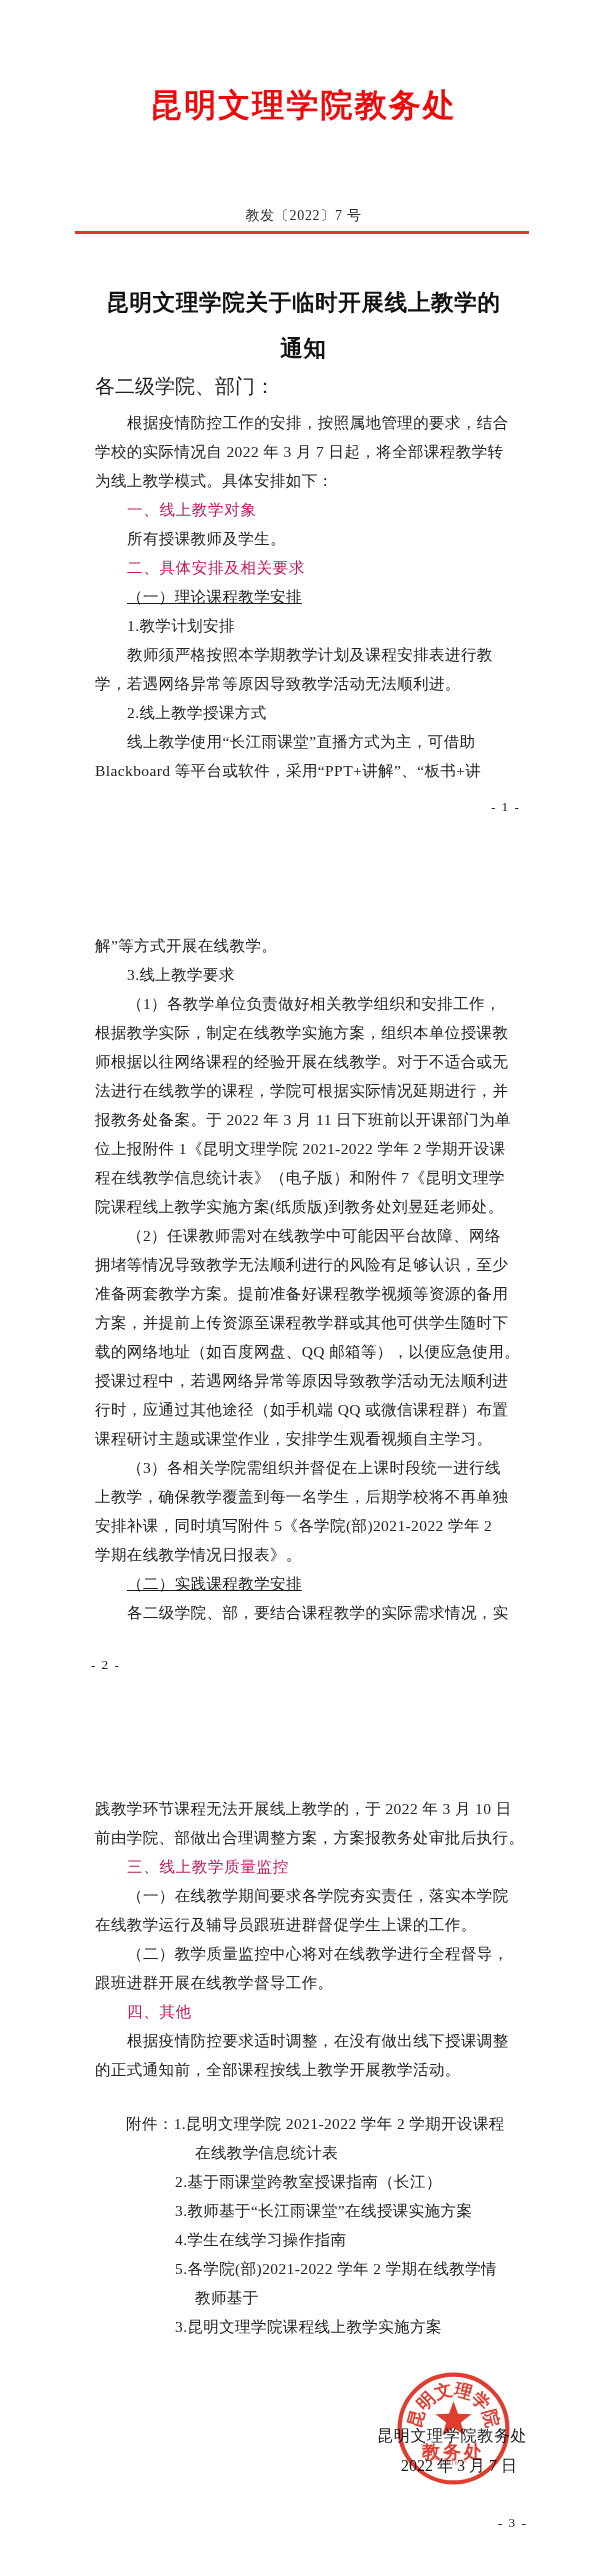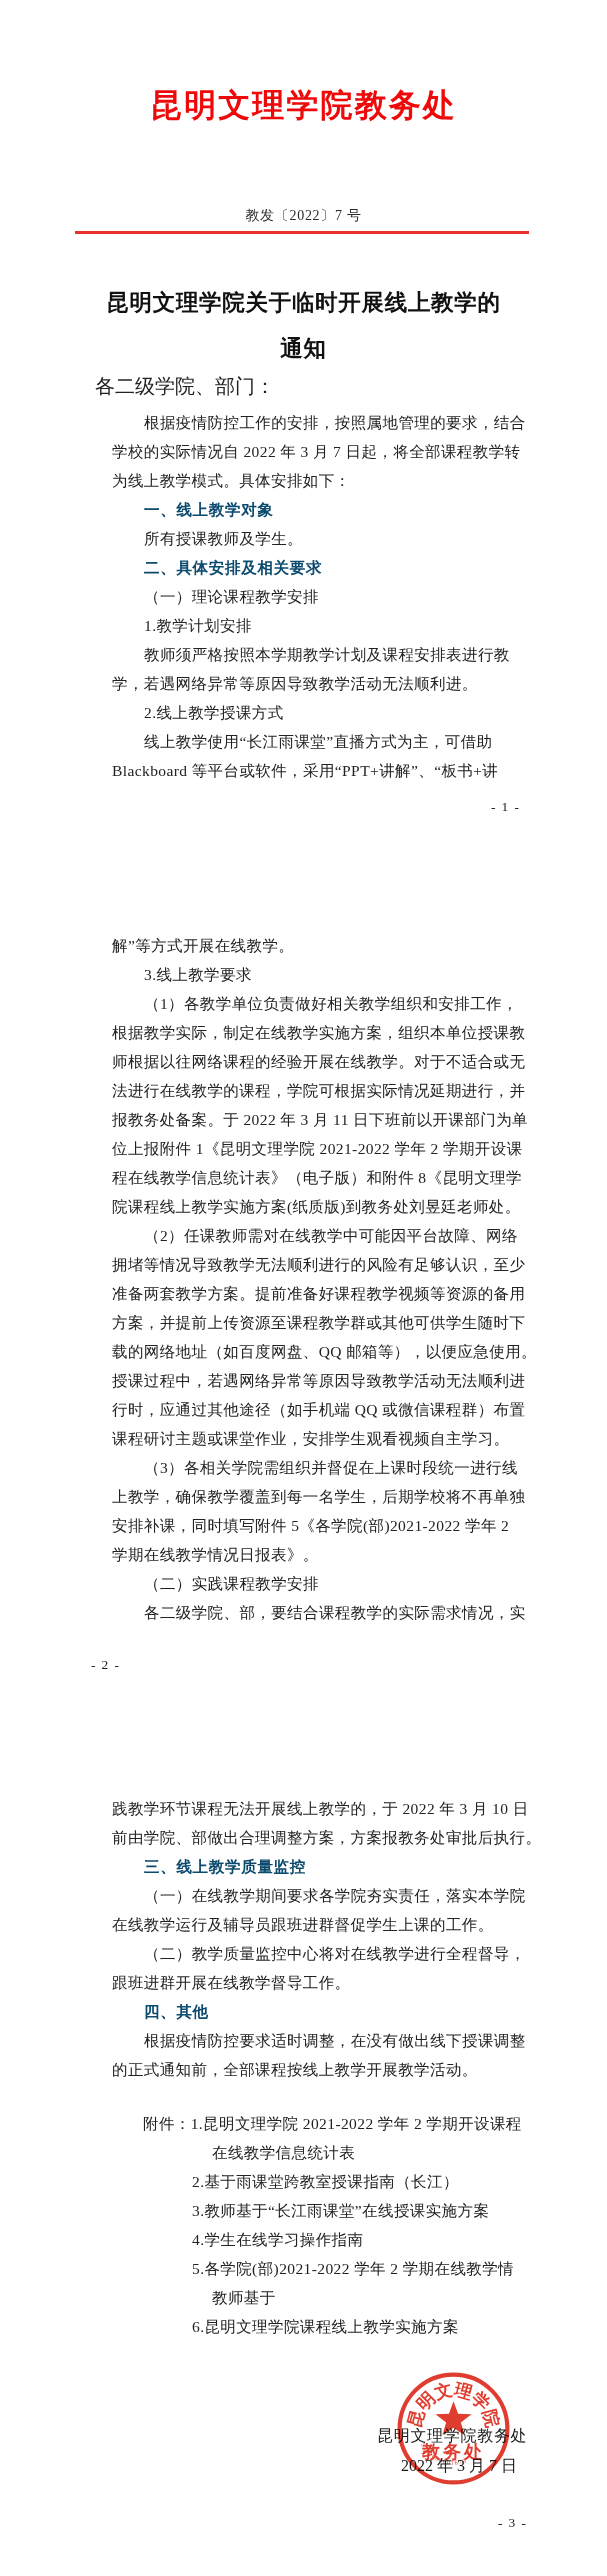--- a/index.html
+++ b/index.html
@@ -24,26 +24,26 @@
   }
   .doc-title {
     top:280px; left:0; width:607px; text-align:center;
     font-size:22.5px; font-weight:bold; line-height:46px; letter-spacing:0.7px;
     color:#111;
   }
   .salutation {
     top:373px; left:95px; font-size:20px; line-height:27px; color:#222;
   }
   .body-block {
-    left:95px; width:436px; font-size:15.5px; letter-spacing:0.4px; color:#222;margin-left:17px;
+    left:95px; width:436px; font-size:15.5px; letter-spacing:0.4px; color:#222;
   }
   .line { height:29px; line-height:29px; white-space:nowrap; }
   .indent { padding-left:32px; }
-  .hei { font-family:"Liberation Sans", sans-serif; font-weight:bold; letter-spacing:0.7px; color:#0c4a6e; }
-  .kai { color:#1c1c1c; }
+  .hei { font-family:"Liberation Sans", sans-serif; font-weight:normal; letter-spacing:0.7px; color:#be185d; }
+  .kai { color:#1c1c1c;text-decoration:underline; }
   .att-first { padding-left:31px; }
   .att-item  { padding-left:80px; }
   .att-cont  { padding-left:100px; }
   .page-footer { font-size:13.4px; letter-spacing:1.4px; color:#1a1a1a; line-height:19.7px; }
   #pf1 { top:797px; left:491px; }
   #pf2 { top:1655px; left:91px; }
   #pf3 { top:2513px; left:498px; }
   .sig-org  { top:2422px; left:377px; font-size:16px; letter-spacing:0.7px; line-height:27px; color:#1c1c1c; }
   .sig-date { top:2452px; left:401px; font-size:16px; line-height:27px; color:#1c1c1c; }
   .seal { top:2369px; left:394px; width:119px; height:119px; opacity:0.92; mix-blend-mode:multiply; }
@@ -82,21 +82,21 @@
 
 <div class="abs body-block" style="top:931px">
     <div class="line ">解”等方式开展在线教学。</div>
     <div class="line indent">3.线上教学要求</div>
     <div class="line indent">（1）各教学单位负责做好相关教学组织和安排工作，</div>
     <div class="line ">根据教学实际，制定在线教学实施方案，组织本单位授课教</div>
     <div class="line ">师根据以往网络课程的经验开展在线教学。对于不适合或无</div>
     <div class="line ">法进行在线教学的课程，学院可根据实际情况延期进行，并</div>
     <div class="line ">报教务处备案。于 2022 年 3 月 11 日下班前以开课部门为单</div>
     <div class="line ">位上报附件 1《昆明文理学院 2021-2022 学年 2 学期开设课</div>
-    <div class="line ">程在线教学信息统计表》（电子版）和附件 8《昆明文理学</div>
+    <div class="line ">程在线教学信息统计表》（电子版）和附件 7《昆明文理学</div>
     <div class="line ">院课程线上教学实施方案(纸质版)到教务处刘昱廷老师处。</div>
     <div class="line indent">（2）任课教师需对在线教学中可能因平台故障、网络</div>
     <div class="line ">拥堵等情况导致教学无法顺利进行的风险有足够认识，至少</div>
     <div class="line ">准备两套教学方案。提前准备好课程教学视频等资源的备用</div>
     <div class="line ">方案，并提前上传资源至课程教学群或其他可供学生随时下</div>
     <div class="line ">载的网络地址（如百度网盘、QQ 邮箱等），以便应急使用。</div>
     <div class="line ">授课过程中，若遇网络异常等原因导致教学活动无法顺利进</div>
     <div class="line ">行时，应通过其他途径（如手机端 QQ 或微信课程群）布置</div>
     <div class="line ">课程研讨主题或课堂作业，安排学生观看视频自主学习。</div>
     <div class="line indent">（3）各相关学院需组织并督促在上课时段统一进行线</div>
@@ -122,21 +122,21 @@
   </div>
 
 <div class="abs body-block" style="top:2109px">
     <div class="line att-first">附件：1.昆明文理学院 2021-2022 学年 2 学期开设课程</div>
     <div class="line att-cont">在线教学信息统计表</div>
     <div class="line att-item">2.基于雨课堂跨教室授课指南（长江）</div>
     <div class="line att-item">3.教师基于“长江雨课堂”在线授课实施方案</div>
     <div class="line att-item">4.学生在线学习操作指南</div>
     <div class="line att-item">5.各学院(部)2021-2022 学年 2 学期在线教学情</div>
     <div class="line att-cont">教师基于</div>
-    <div class="line att-item">6.昆明文理学院课程线上教学实施方案</div>
+    <div class="line att-item">3.昆明文理学院课程线上教学实施方案</div>
   </div>
 
 <div class="abs sig-org">昆明文理学院教务处</div>
 <div class="abs sig-date">2022 年 3 月 7 日</div>
 
 <svg class="abs seal" viewBox="0 0 170 170" aria-hidden="true">
   <circle cx="85" cy="85" r="77" fill="none" stroke="#dd2c1e" stroke-width="6"></circle>
   <polygon fill="#dd2c1e" points="85,46 91.5,64.1 110.7,64.7 95.5,76.4 100.9,94.8 85,84 69.1,94.8 74.5,76.4 59.3,64.7 78.5,64.1"></polygon>
   <g fill="#dd2c1e" font-size="25" font-weight="bold" text-anchor="middle">
     <text x="85" y="38" transform="rotate(-75,85,85)">昆</text>

